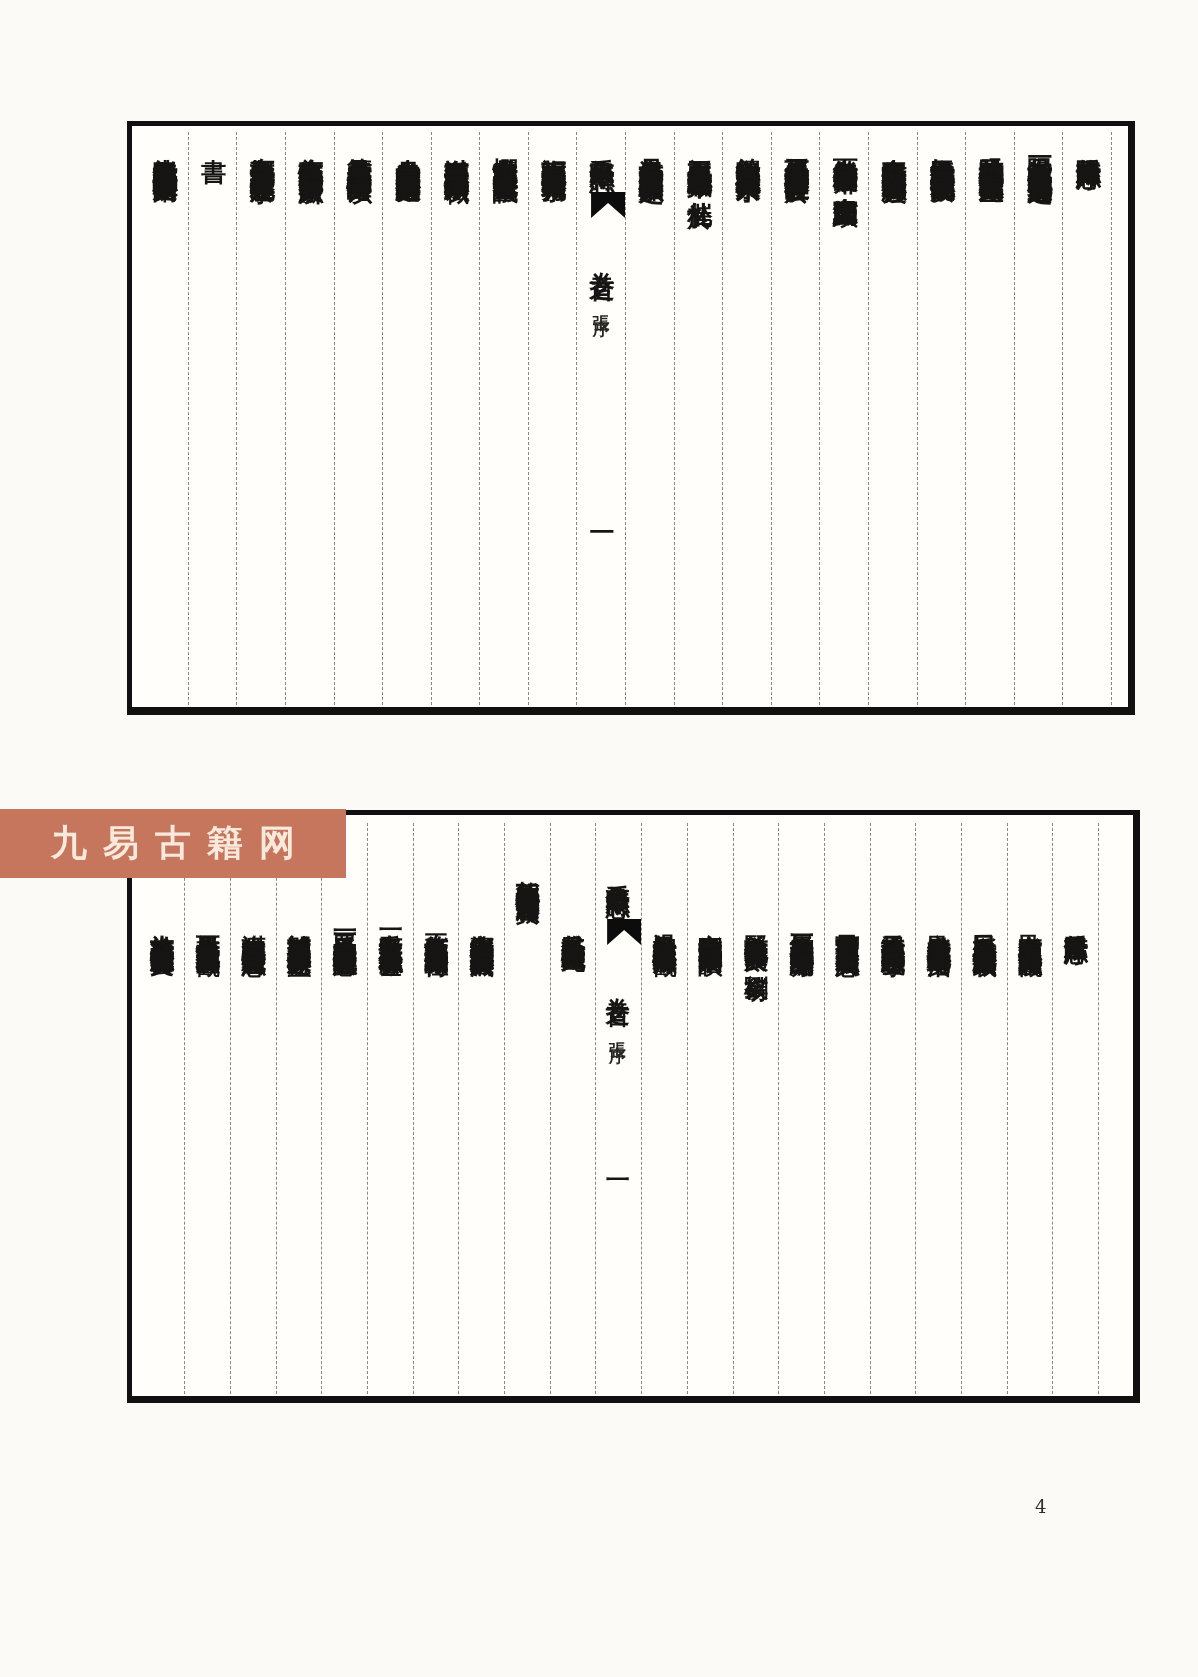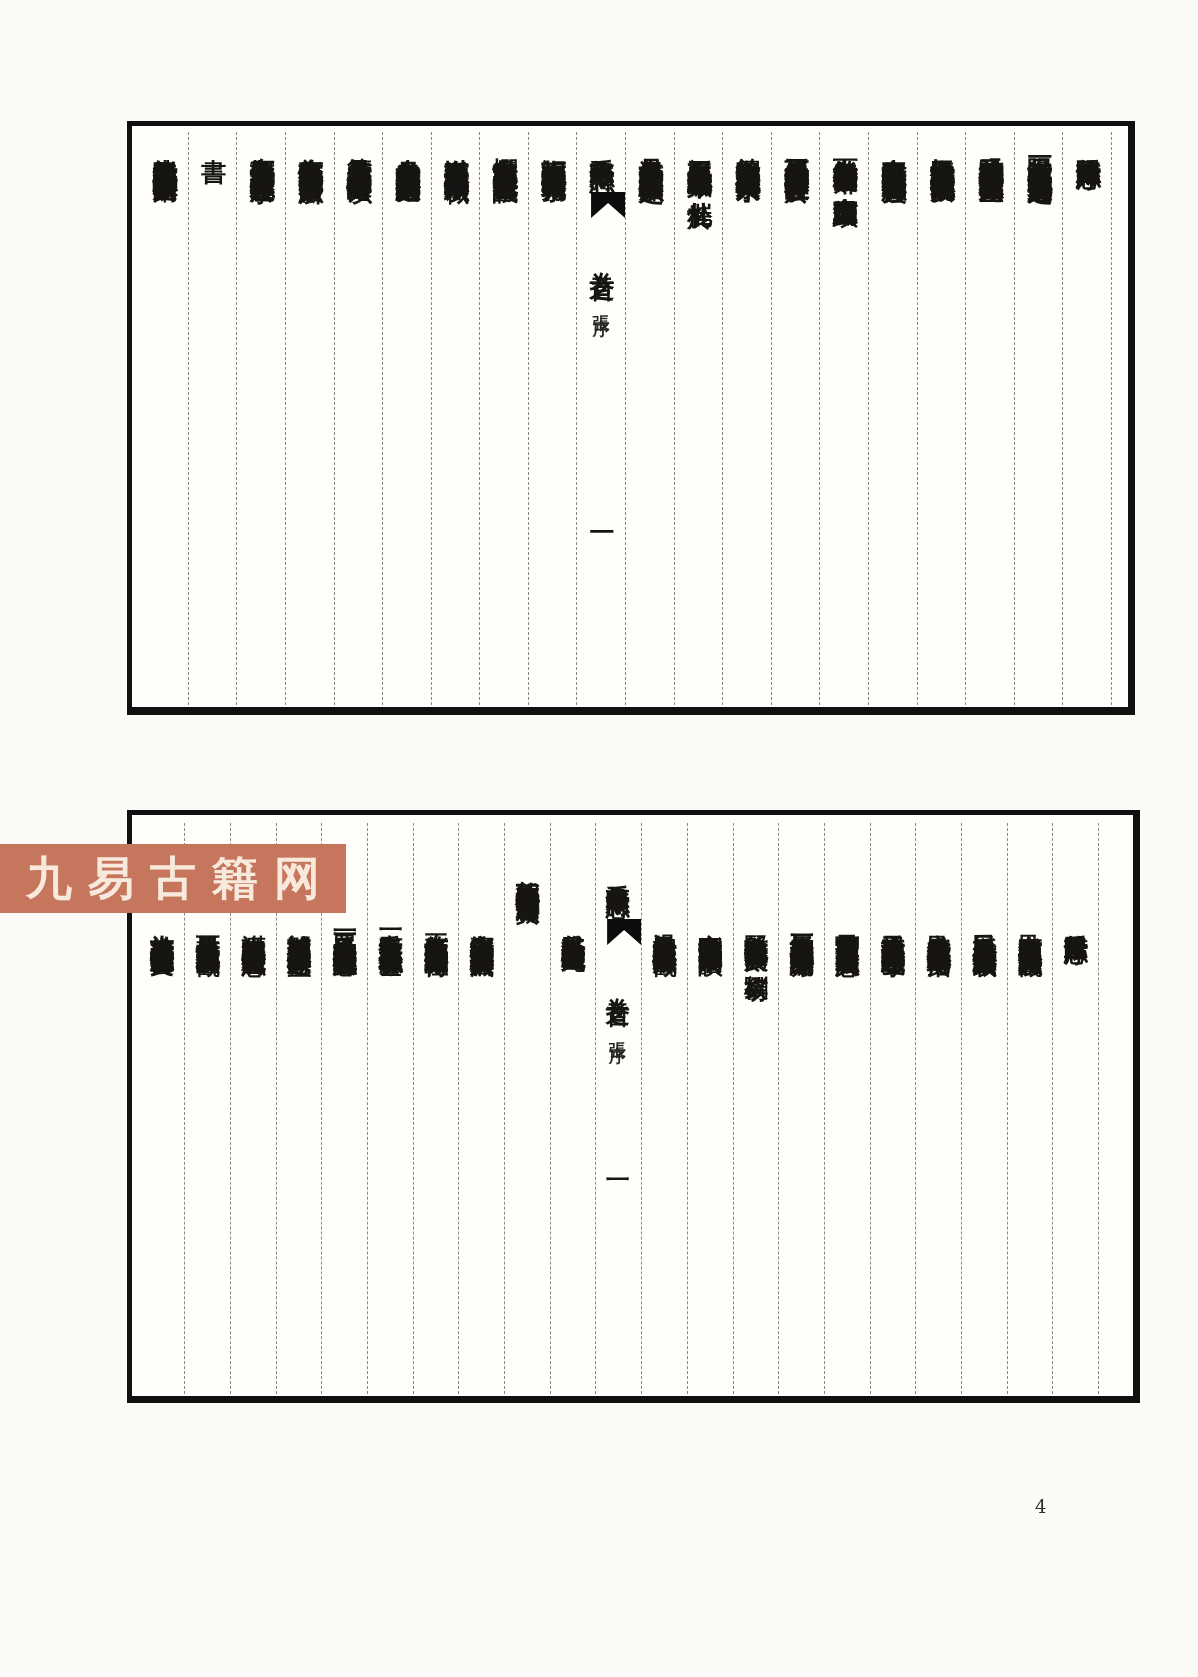--- a/index.html
+++ b/index.html
@@ -59,26 +59,26 @@
     font-size:17px;
     letter-spacing:4px;
     margin-top:14px;
     opacity:.92;
   }
   .hc-folio{display:inline-block;}
   #page-top .hc-folio{margin-top:178px;}
   #page-bottom .hc-folio{margin-top:100px;}
   #watermark{
     position:absolute;
-    left:0;top:844px;
+    left:0;top:809px;
     width:346px;height:69px;
     background:#c5765d;
     color:#f8e9dd;
     display:flex;align-items:center;justify-content:center;
-    font-size:46px;font-weight:700;
+    font-size:36px;font-weight:700;
     letter-spacing:16px;
     text-indent:16px;
     z-index:5;
   }
   #folio-page-number{
     position:absolute;
     left:1035px;top:1496px;
     font-size:18px;color:#2e2c29;
     letter-spacing:1px;
   }

